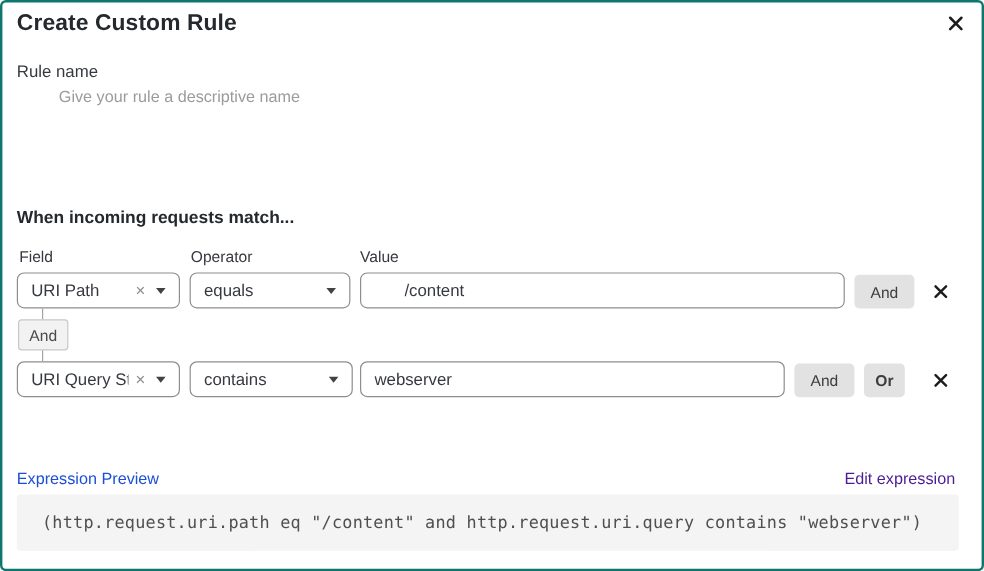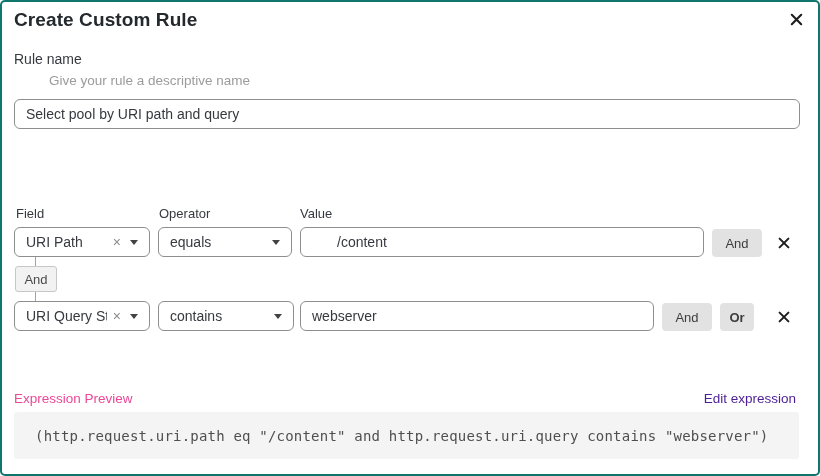--- a/index.html
+++ b/index.html
@@ -103,21 +103,21 @@
     left: 13px; top: 264px;
     width: 42px; height: 26px;
     box-sizing: border-box;
     background: #f2f2f2;
     border: 1px solid #c8c8c8;
     border-radius: 3px;
     display: flex; align-items: center; justify-content: center;
     font-size: 13px; color: #4a4a4a;
   }
 
-  .expr-label { left: 12px; top: 389px; font-size: 13.5px; color: #ec4899; }
+  .expr-label { left: 12px; top: 389px; font-size: 13.5px; color: #1d4ed8; }
 
   .edit-link {
     right: 22px; top: 389px;
     font-size: 13.5px; color: #4c1d95;
     text-decoration: none; cursor: pointer;
   }
 
   .code-block {
     left: 12px; top: 410px;
     width: 785px; height: 47px;
@@ -141,22 +141,22 @@
   <div class="abs title">Create Custom Rule</div>
 
   <button class="abs close-btn">
     <svg width="13" height="13" viewBox="0 0 13 13">
       <path d="M1.8 1.8 L11.2 11.2 M11.2 1.8 L1.8 11.2" stroke="#1d1d1d" stroke-width="2.1" stroke-linecap="round" fill="none"></path>
     </svg>
   </button>
 
   <div class="abs section-label" style="left:12px; top:49px;">Rule name</div>
   <div class="abs helper-text" style="left:12px; top:71px;">Give your rule a descriptive name</div>
-  <input class="abs text-input rule-input" value="Select pool by URI path and query" style="">
-
+
+  <div class="abs match-heading">When incoming requests match...</div>
 
   <div class="abs col-label" style="left:14px;">Field</div>
   <div class="abs col-label" style="left:157px;">Operator</div>
   <div class="abs col-label" style="left:298px;">Value</div>
 
   <div class="abs select" style="left:12px; top:225px; width:136px;">
     <span class="sel-label">URI Path</span>
     <span class="clear-x">×</span>
     <span class="caret"></span>
   </div>

